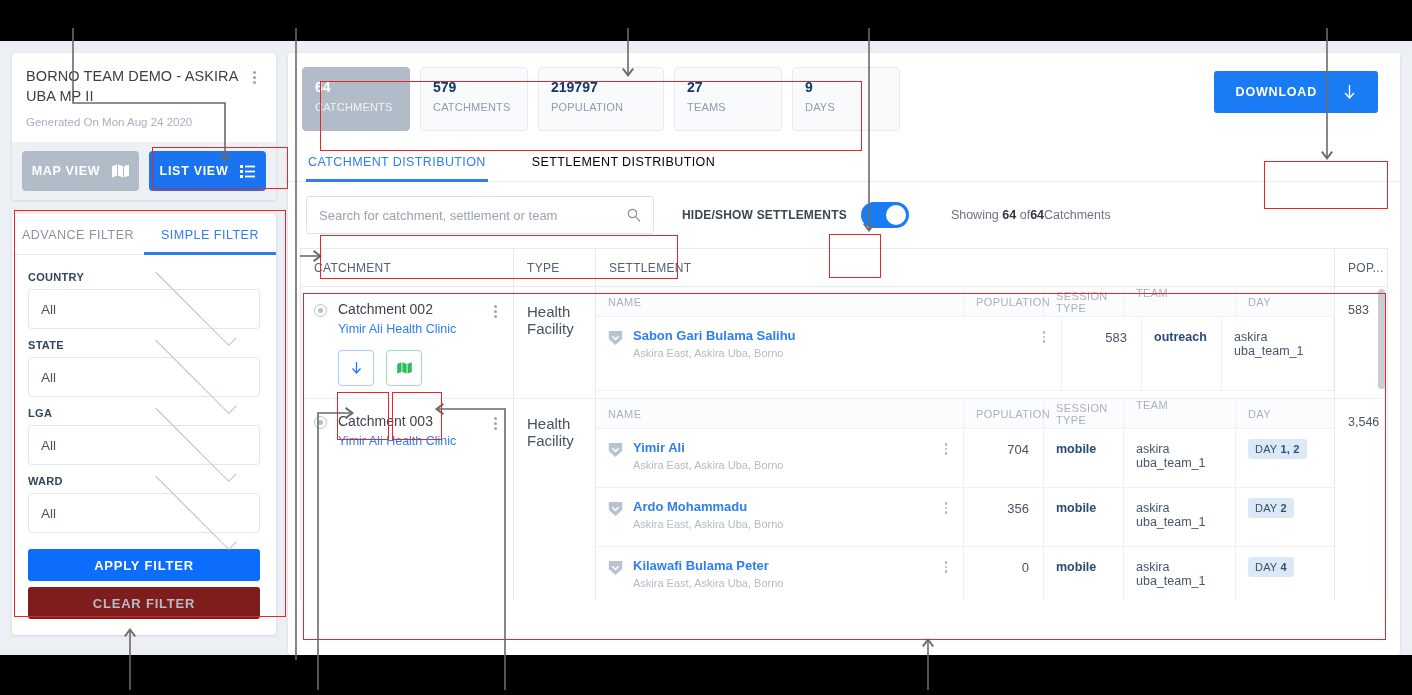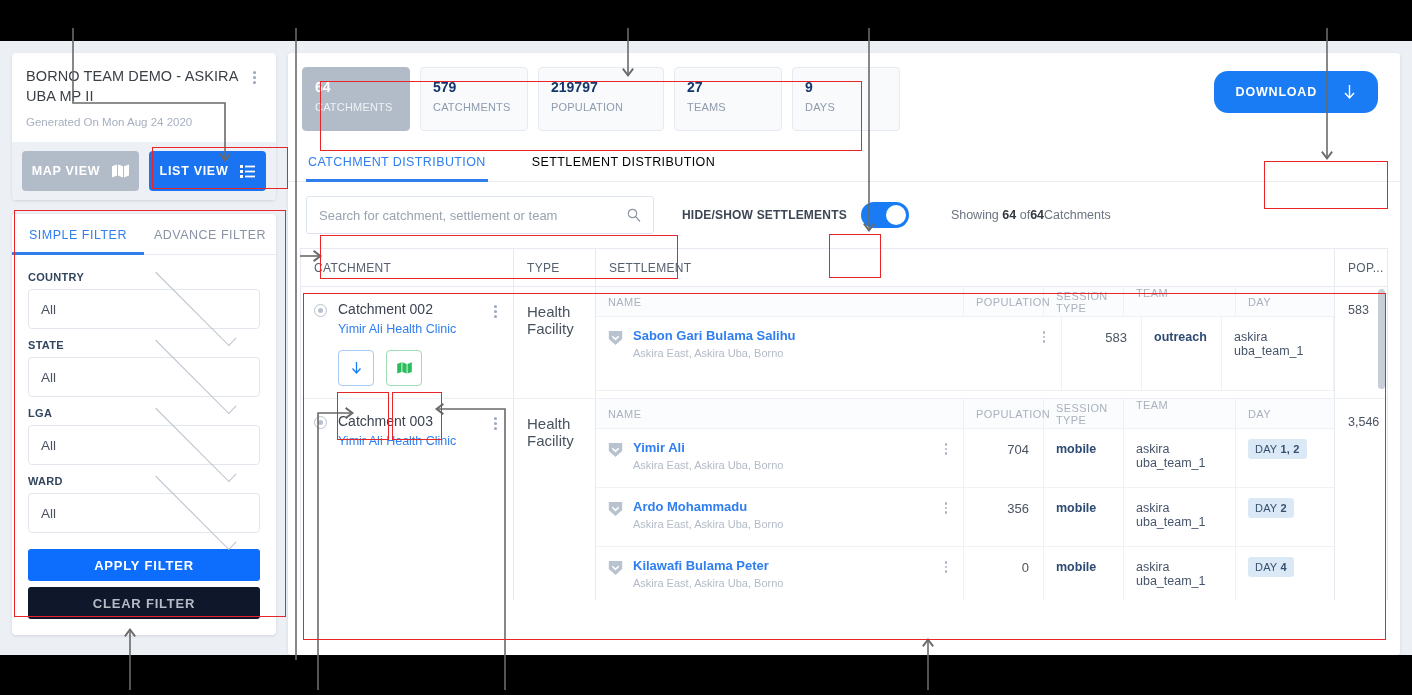--- a/index.html
+++ b/index.html
@@ -62,21 +62,21 @@
     cursor: pointer;
   }
   .fsel span { flex: 1; }
   .chev { width: 11px; height: 11px; border-right: 1.6px solid #b6bec9;
           border-bottom: 1.6px solid #b6bec9; transform: rotate(45deg) translate(-3px,-3px); }
   .fbtn {
     height: 32px; border-radius: 3px; display: flex; align-items: center; justify-content: center;
     font-size: 13px; font-weight: 700; letter-spacing: .8px; margin-top: 16px; cursor: pointer;
   }
   .fbtn.apply { background: #0d6efd; color: #fff; }
-  .fbtn.clear { background: #0f172a; color: #b5bcc6; margin-top: 6px; }
+  .fbtn.clear { background: #7f1d1d; color: #b5bcc6; margin-top: 6px; }
 
   
   .main {
     flex: 1; background: #fff; margin: 12px 12px 0 0; border-radius: 3px;
     box-shadow: 0 1px 3px rgba(30,40,70,.12); position: relative; overflow: hidden;
   }
   .stats { display: flex; gap: 10px; padding: 14px 14px 10px 14px; }
   .stat {
     width: 108px; height: 64px; border: 1px solid #e6eaf0; border-radius: 4px;
     background: #f8fafc; padding: 11px 12px; cursor: pointer;
@@ -89,21 +89,21 @@
   .stat.wide { width: 126px; }
 
   .dltab { display: flex; border-bottom: 1px solid #e9edf2; padding: 0 18px; margin-top: 4px; }
   .dtab { padding: 10px 2px 12px; margin-right: 42px; font-size: 12.5px; letter-spacing: .4px;
           color: #000000; cursor: pointer; position: relative; }
   .dtab.active { color: #2f7ef0; }
   .dtab.active:after { content:""; position:absolute; left:0; right:0; bottom:-1px; height:3px; background:#2f7ef0; }
 
   .dlbtn {
     position: absolute; right: 22px; top: 18px; background: #1a7cf5; color: #fff;
-    height: 42px; padding: 0 22px; border-radius: 14px; display: flex; align-items: center;
+    height: 42px; padding: 0 22px; border-radius: 3px; display: flex; align-items: center;
     gap: 26px; font-size: 12.5px; font-weight: 700; letter-spacing: .8px; cursor: pointer; border: none;
   }
 
   .searchrow { display: flex; align-items: center; padding: 14px 18px 12px 18px; gap: 0; }
   .searchbox {
     width: 348px; height: 38px; border: 1px solid #dde3ea; border-radius: 3px;
     display: flex; align-items: center; padding: 0 12px; background: #fff;
   }
   .searchbox input {
     flex: 1; border: none; outline: none; font-size: 13px; color: #4b5costa;
@@ -219,22 +219,22 @@
               <rect x="5" y="5.6" width="10" height="1.8" fill="#fff"></rect>
             <rect x="0" y="10" width="3" height="3" fill="#fff"></rect>
               <rect x="5" y="10.6" width="10" height="1.8" fill="#fff"></rect>
           </svg>
         </div>
       </div>
     </div>
 
     <div class="card filter-card">
       <div class="ftabs">
+        <div class="ftab">ADVANCE FILTER</div>
         <div class="ftab active">SIMPLE FILTER</div>
-        <div class="ftab">ADVANCE FILTER</div>
       </div>
       <div class="fbody">
         <div class="flabel">COUNTRY</div>
         <div class="fsel">
           <span>All</span>
           <span class="chev"></span>
         </div>
         <div class="flabel">STATE</div>
         <div class="fsel">
           <span>All</span>

